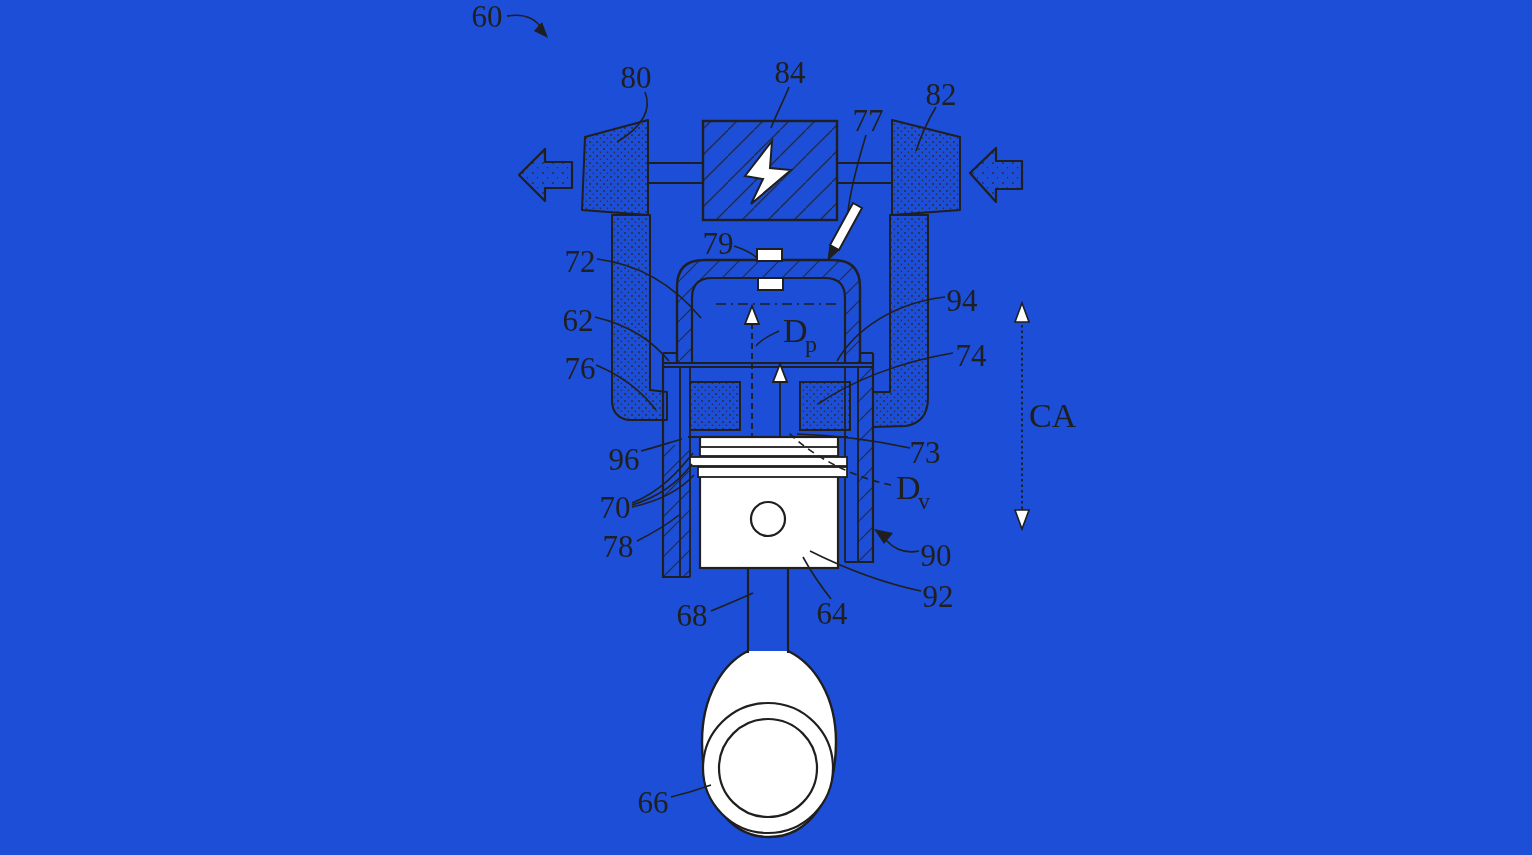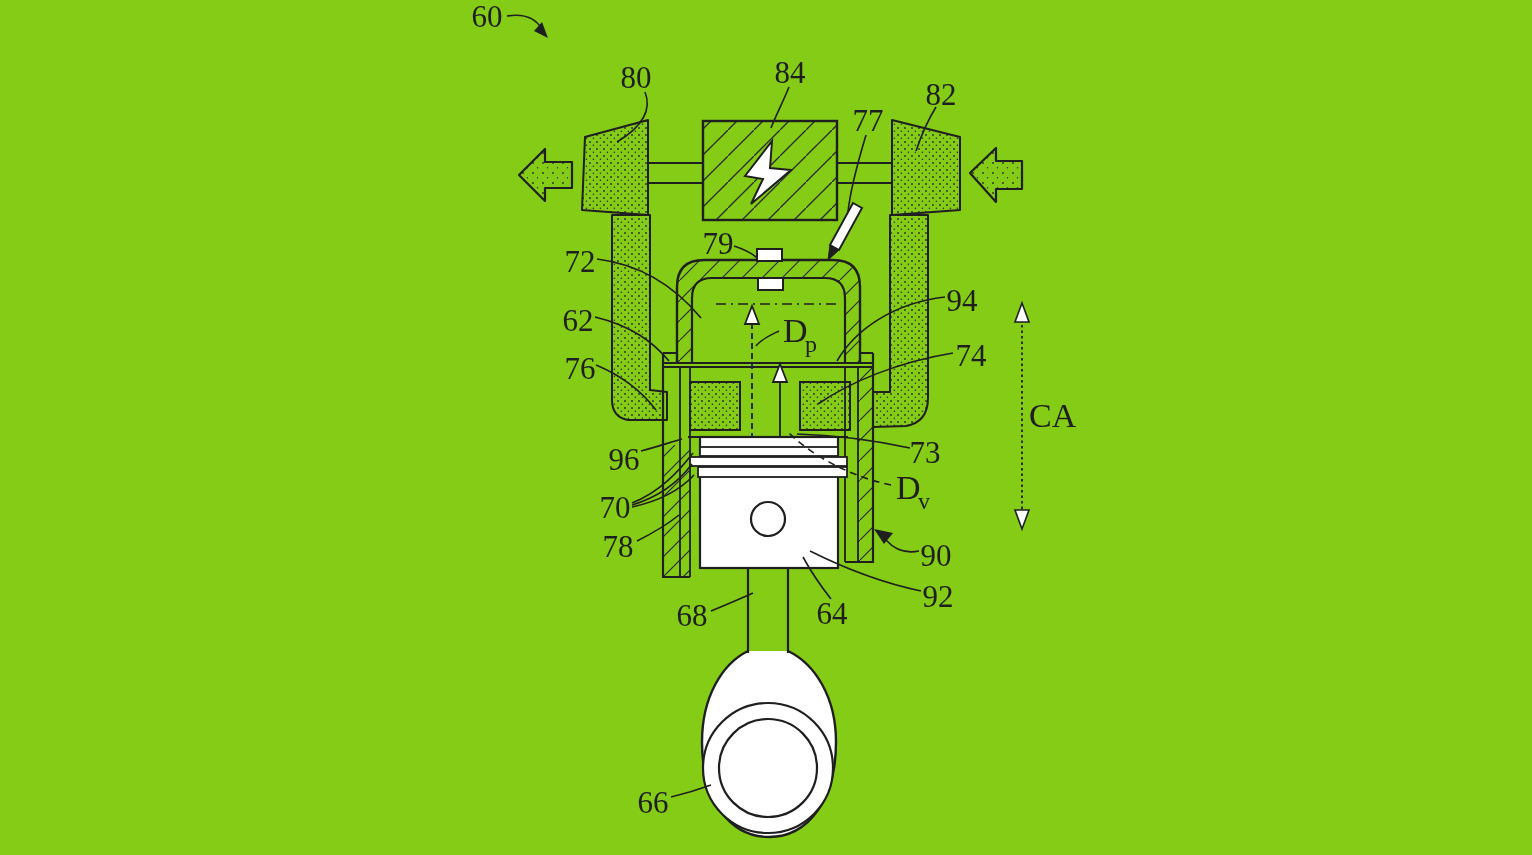--- a/index.html
+++ b/index.html
@@ -1,16 +1,16 @@
 <!DOCTYPE html>
 <html><head>
 <meta charset="utf-8">
 <style>
   html,body{margin:0;padding:0;background:#fff;}
-  .stage{position:relative;width:1532px;height:855px;background:#84cc16;overflow:hidden;
+  .stage{position:relative;width:1532px;height:855px;background:#1d4ed8;overflow:hidden;
          font-family:"Liberation Serif", serif;}
   svg{display:block;}
   text{fill:#1f1f1f;}
   .ref{font-size:31px;}
   .dim{font-size:34px;}
   .sub{font-size:24px;}
 </style>
 </head>
 <body>
 

